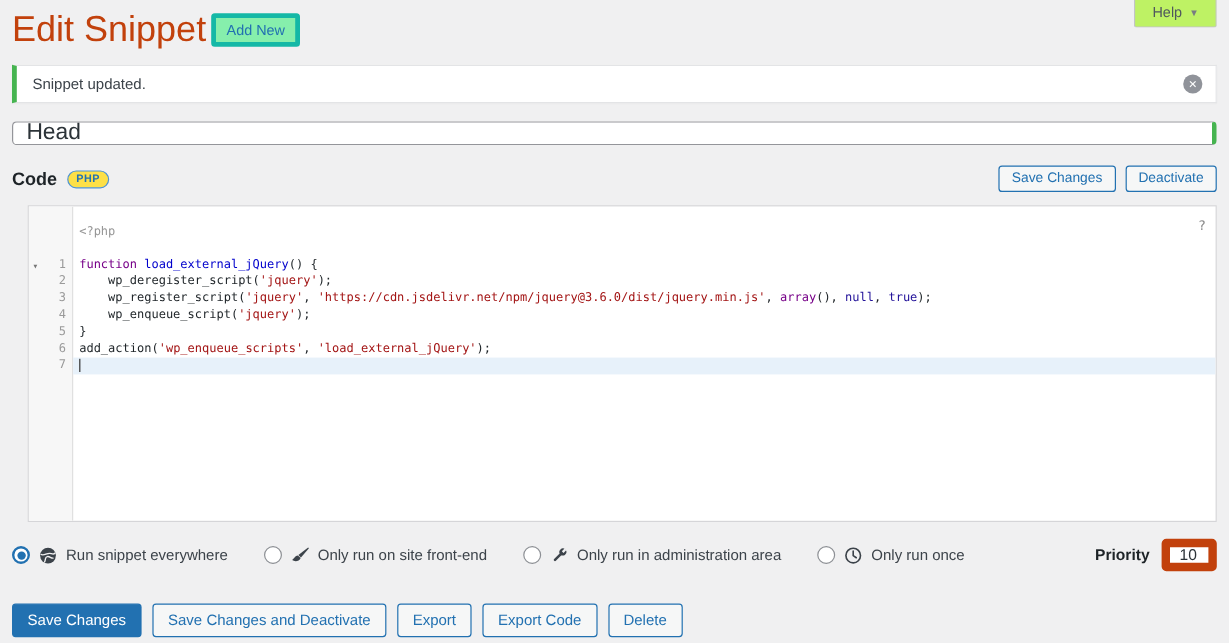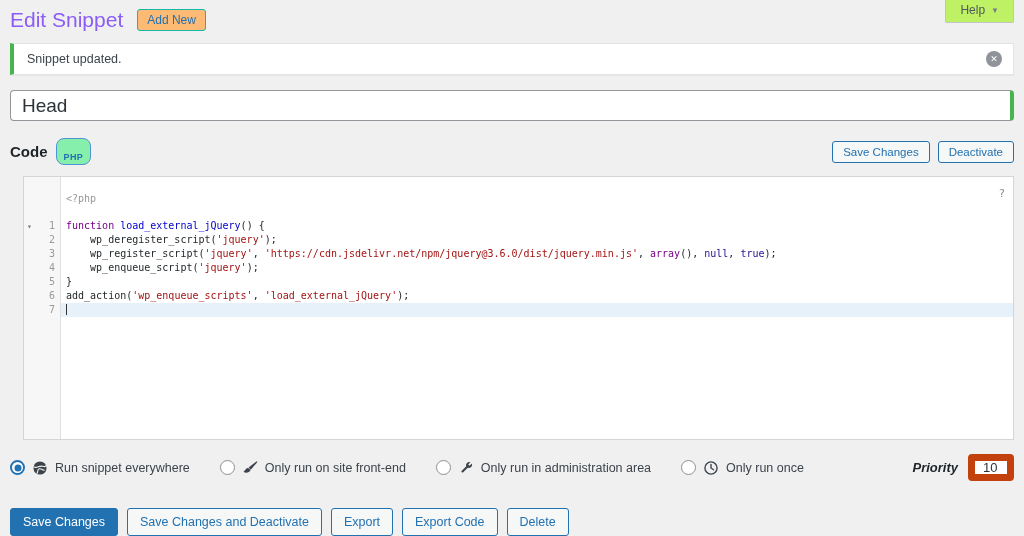--- a/index.html
+++ b/index.html
@@ -19,59 +19,59 @@
     background:#bef264; border:1px solid #c3c4c7; border-top:none;
     border-radius:0 0 2px 2px;
     padding:3px 14px 5px 14px;
     font-size:12px; color:#50575e; cursor:pointer;
     display:flex; align-items:center; gap:6px;
   }
   .help-tab .caret { font-size:8px; color:#787c82; }
 
   
   .title-row { padding-top:7px; display:flex; align-items:center; }
-  h1.page-title { font-size:21px; font-weight:400; color:#8b5cf6; line-height:1.2; }
+  h1.page-title { font-size:30px; font-weight:400; color:#c2410c; line-height:1.2; }
   .add-new {
-    margin-left:14px; font-size:12px; color:#2271b1;
-    background:#fdba74; border:1px solid #14b8a6; border-radius:3px;
+    margin-left:4px; font-size:12px; color:#2271b1;
+    background:#86efac; border:4px solid #14b8a6; border-radius:3px;
     padding:3px 9px; cursor:pointer; text-decoration:none;
   }
 
   
   .notice {
     margin-top:11px; background:#fff;
     border:1px solid #e3e4e6; border-left:4px solid #46b450;
     box-shadow:0 1px 1px rgba(0,0,0,.04);
     padding:8px 40px 8px 13px; position:relative;
     font-size:12.5px; color:#3c434a;
   }
   .notice-dismiss {
     position:absolute; right:11px; top:50%; transform:translateY(-50%);
     width:16px; height:16px; border:none; border-radius:50%;
     background:#90939a; color:#fff; font-size:9px; line-height:16px;
     text-align:center; cursor:pointer; padding:0;
   }
 
   
   .title-input {
-    margin-top:15px; width:100%; height:31px;
+    margin-top:15px; width:100%; height:20px;
     font-family:"Liberation Sans", sans-serif;
     font-size:19px; color:#2c3338;
     padding:2px 11px; background:#fff;
     border:1px solid #94959a; border-right:4px solid #46b450;
     border-radius:4px; outline:none;
   }
 
   
   .code-row { margin-top:17px; display:flex; align-items:center; }
   .code-row h2 { font-size:15px; font-weight:700; color:#1d2327; }
   .php-badge {
     margin-left:8px; font-size:9px; font-weight:700; color:#2271b1;
-    border:1px solid #4f94d4; border-radius:8px; padding:13px 7px 2px;
-    letter-spacing:.4px; background:#86efac;
+    border:1px solid #4f94d4; border-radius:8px; padding:1px 7px 2px;
+    letter-spacing:.4px; background:#fde047;
   }
   .top-actions { margin-left:auto; display:flex; gap:8px; }
   .btn-secondary {
     font-family:"Liberation Sans", sans-serif;
     font-size:11.5px; color:#2271b1; background:#f6f7f7;
     border:1px solid #2271b1; border-radius:3px;
     padding:4px 10px; cursor:pointer; white-space:nowrap;
   }
 
   
@@ -123,21 +123,21 @@
     border:1px solid #8c8f94; flex:0 0 15px; position:relative;
   }
   .radio.checked { border:2px solid #2271b1; }
   .radio.checked::after {
     content:""; position:absolute; left:50%; top:50%;
     transform:translate(-50%,-50%);
     width:7px; height:7px; border-radius:50%; background:#2271b1;
   }
   .scope-icon { width:16px; height:16px; display:inline-flex; }
   .priority-wrap { margin-left:auto; display:flex; align-items:center; }
-  .priority-label { font-weight:700; font-size:13px; color:#1d2327; margin-right:10px;font-style:italic; }
+  .priority-label { font-weight:700; font-size:13px; color:#1d2327; margin-right:10px; }
   .priority-input {
     width:46px; height:27px; border:7px solid #c2410c; border-radius:4px;
     font-family:"Liberation Sans", sans-serif;
     font-size:13px; color:#2c3338; padding:2px 8px; background:#fff; outline:none;
   }
 
   
   .footer-buttons { margin-top:27px; display:flex; gap:9px; }
   .footer-buttons button {
     font-family:"Liberation Sans", sans-serif;

